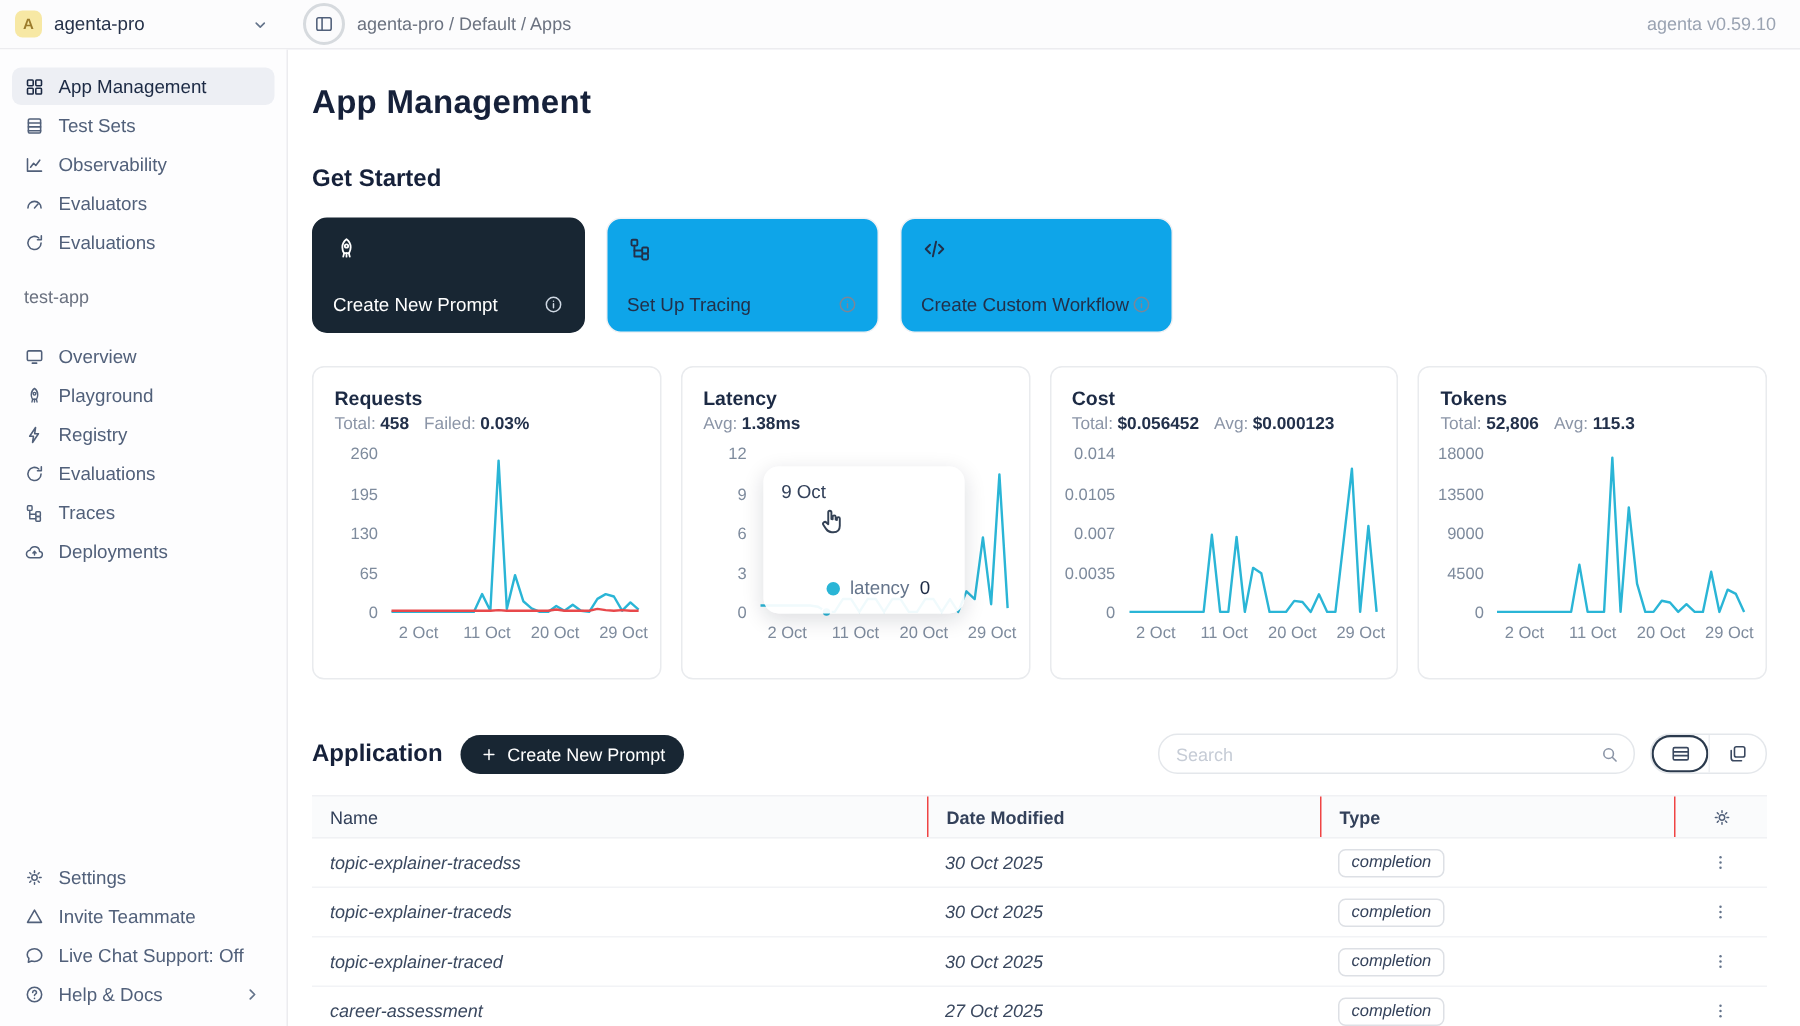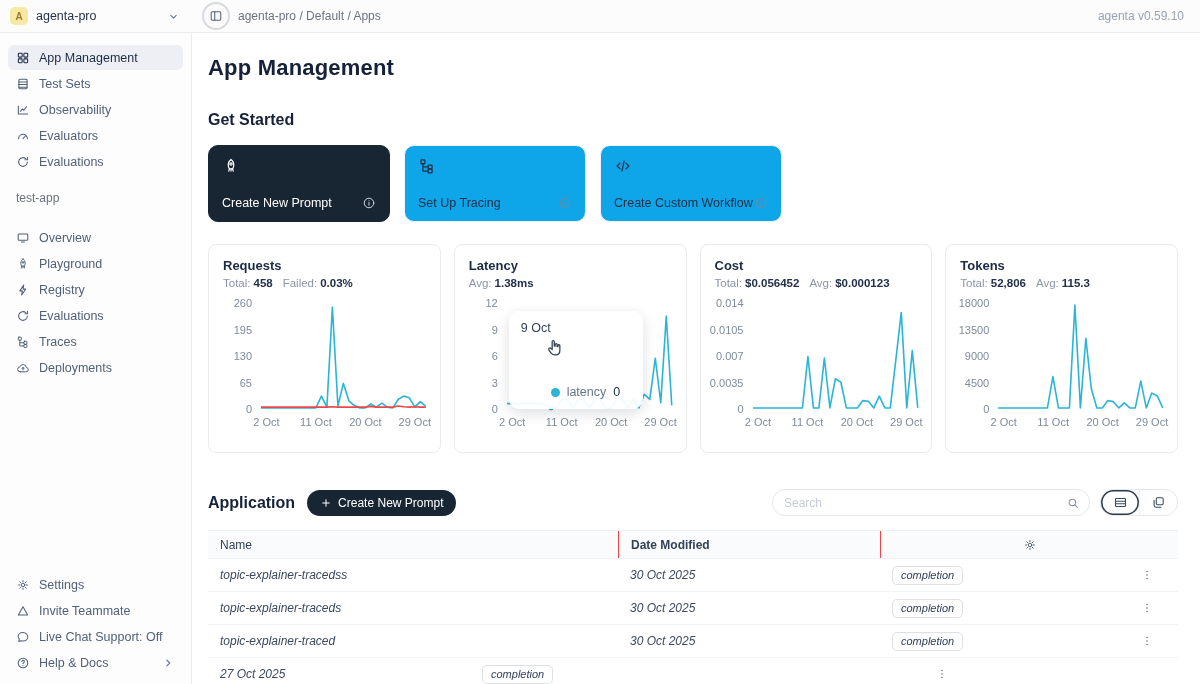--- a/index.html
+++ b/index.html
@@ -46,21 +46,21 @@
   .ccard { width:233px; height:209px; border:1px solid #e9ebee; border-radius:8px; padding:13px 14px; background:#fff; position:relative; }
   .ctitle { font-size:13px; font-weight:600; color:#1c2a44; }
   .cstats { margin-top:4px; font-size:11.5px; display:flex; gap:10px; }
   .stat .sl { color:#8b95a7; margin-right:3px; }
   .stat .sv { font-weight:600; color:#22304a; }
   .cbody { display:flex; margin-top:14px; height:106px; }
   .ycol { width:38px; position:relative; }
   .ytick { position:absolute; right:9px; transform:translateY(-50%); font-size:11px; color:#7e8b9d; }
   .plotwrap { flex:1; position:relative; }
   svg.plot { position:absolute; inset:0; width:100%; height:100%; overflow:visible; }
-  .xrow { margin-left:38px; position:relative; height:16px; margin-top:7px; }
+  .xrow { margin-left:51px; position:relative; height:16px; margin-top:7px; }
   .xtick { position:absolute; top:0; transform:translateX(-50%); font-size:11px; color:#7e8b9d; white-space:nowrap; }
   .marker { position:absolute; width:7px; height:7px; border-radius:50%; border:1.5px solid #fff; transform:translate(-50%,-50%); z-index:3; }
   .tooltip { position:absolute; left:2px; top:8px; width:134px; height:98px; background:rgba(255,255,255,.93); border-radius:10px; box-shadow:0 4px 14px rgba(15,23,42,.14); padding:10px 12px; z-index:4; display:flex; flex-direction:row; }
   .tt-date { font-size:12.5px; color:#33415a; }
   .tt-row { margin-top:auto; display:flex; align-items:center; gap:7px; font-size:12.5px; }
   .tt-dot { width:9px; height:9px; border-radius:50%; }
   .tt-label { color:#64748b; }
   .tt-val { margin-left:auto; color:#1c2a44; }
   .cursor-icon { position:absolute; width:22px; height:22px; left:36px; top:34px; z-index:5; }
 
@@ -565,20 +565,21 @@
               <use href="#i-cview"></use>
             </svg>
           </button>
       </div>
     </div>
 
     <div class="table">
       <div class="thead">
         <div class="th col-name">Name</div>
         <div class="th col-date">Date Modified</div>
+        <div class="th col-type">Type</div>
         <div class="th col-act">
           <button class="gear-btn">
             <svg class="icn">
                 <use href="#i-gear"></use>
               </svg>
           </button>
         </div>
       </div>
       <div id="tbody">
           <div class="trow">
@@ -611,20 +612,21 @@
     <div class="td col-type"><span class="chip">completion</span></div>
     <div class="td col-act">
       <button class="dots">
         <svg class="icn">
                   <use href="#i-dots"></use>
                 </svg>
       </button>
     </div>
   </div>
           <div class="trow">
+    <div class="td col-name">career-assessment</div>
     <div class="td col-date">27 Oct 2025</div>
     <div class="td col-type"><span class="chip">completion</span></div>
     <div class="td col-act">
       <button class="dots">
         <svg class="icn">
                   <use href="#i-dots"></use>
                 </svg>
       </button>
     </div>
   </div>

